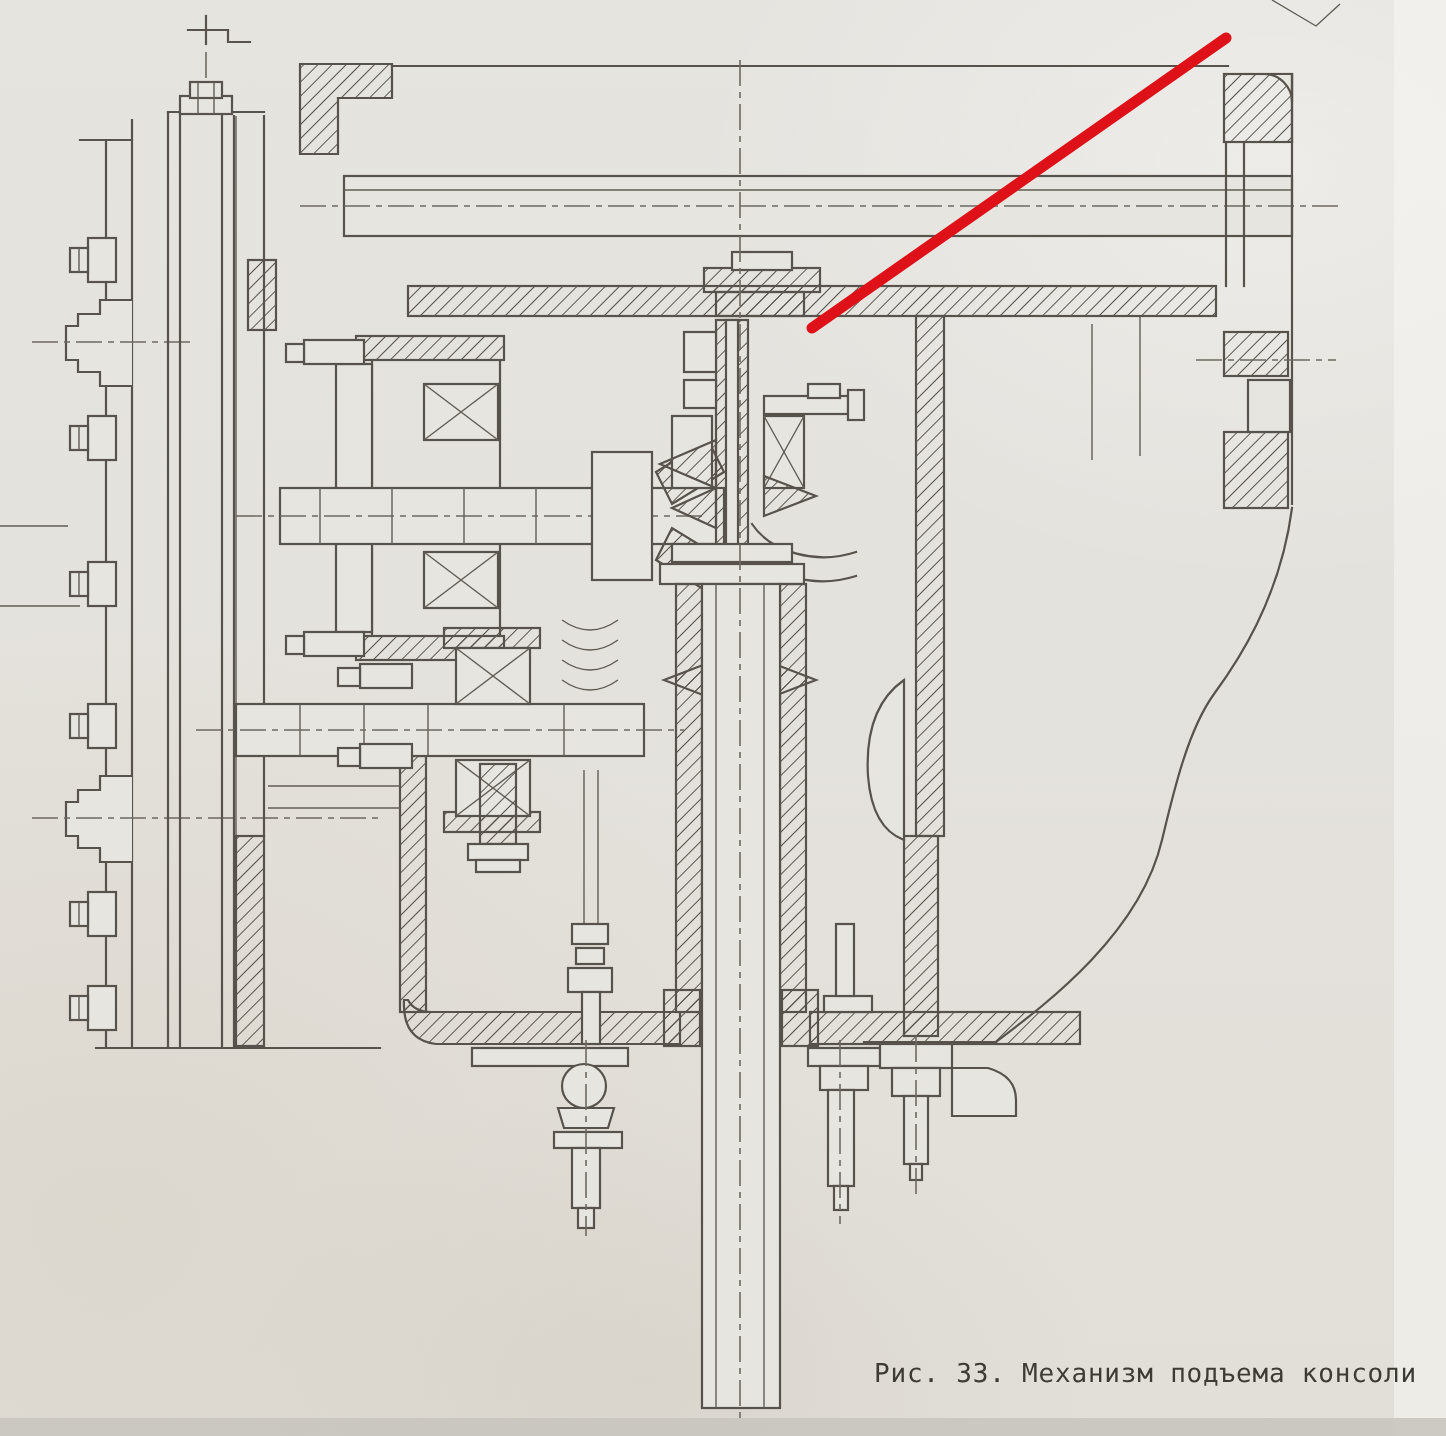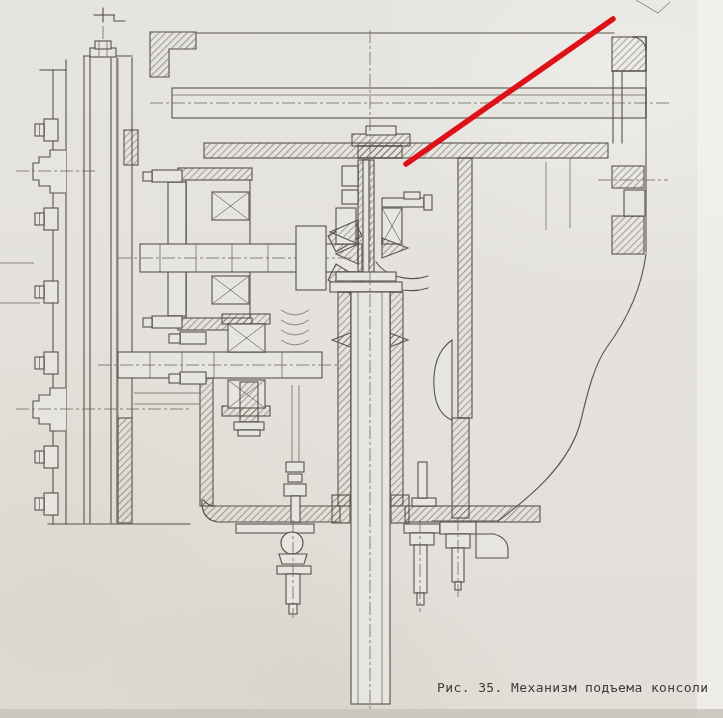--- a/index.html
+++ b/index.html
@@ -246,15 +246,15 @@
       <rect x="455" y="582" width="6" height="8" class="sf"></rect>
       <line x1="458" y1="518" x2="458" y2="598" class="cl"></line>
       <path d="M476,534 h18 q14,4 14,16 v8 h-32 z" class="sf"></path>
       <rect x="412" y="498" width="24" height="8" class="sf"></rect>
       <rect x="418" y="462" width="9" height="36" class="sf"></rect>
     </g>
 
     <line stroke-linecap="round" x1="613" y1="19" x2="406" y2="164" stroke="#dd1117" stroke-width="5.5"></line>
   </svg>
 
-  <div id="caption">Рис. 35. Механизм подъема консоли</div>
+  <div id="caption">Рис. 33. Механизм подъема консоли</div>
   <div id="bottom-strip"></div>
 </div>
 
 </body></html>

